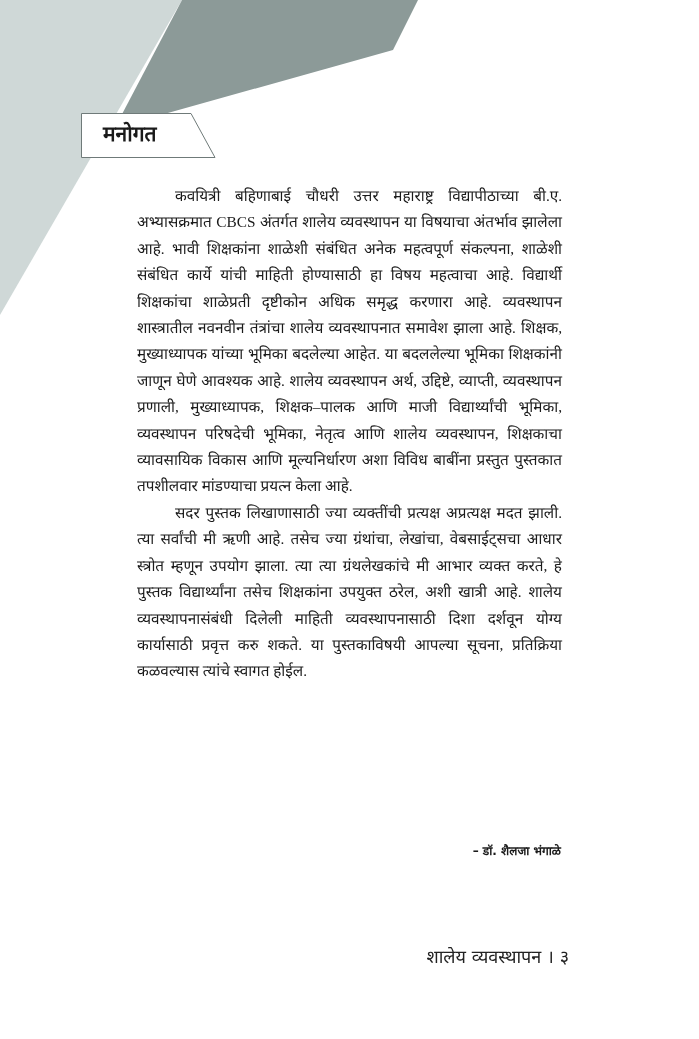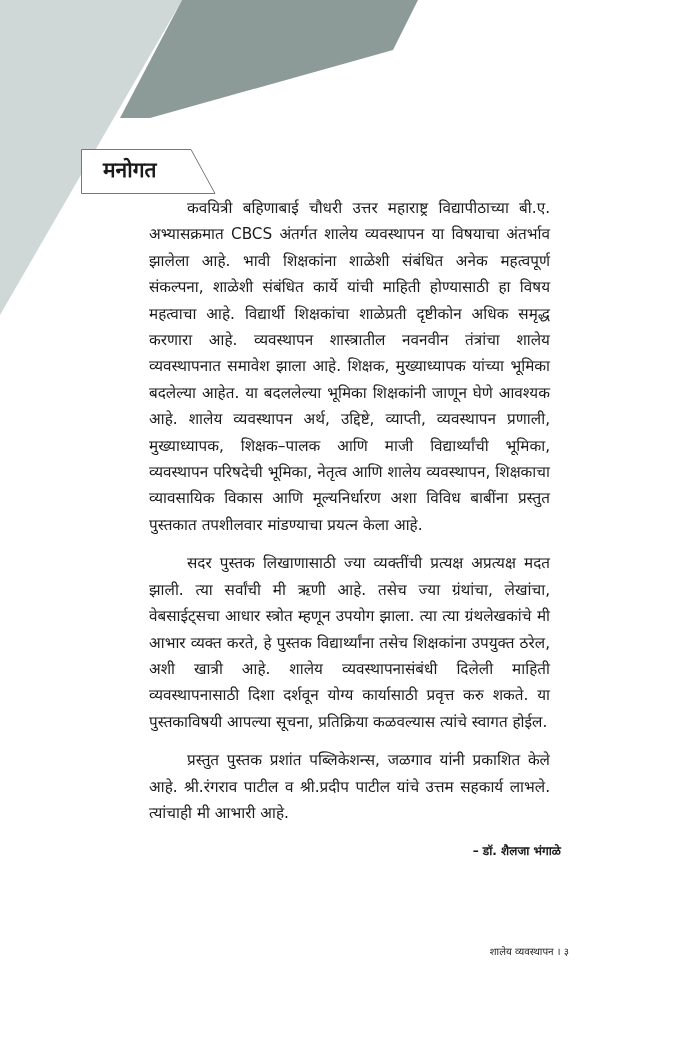--- a/index.html
+++ b/index.html
@@ -4,64 +4,63 @@
   <style>
     html, body { margin: 0; padding: 0; }
     body {
       width: 699px; height: 1039px; position: relative; overflow: hidden;
       background: #ffffff;
       font-family: "DejaVu Serif", "Liberation Serif", serif;
       color: #1a1a1a;
     }
     .deco { position: absolute; left: 0; top: 0; width: 699px; height: 330px; z-index: 0; }
     .title-box {
-      position: absolute; left: 81px; top: 113px; width: 134px; height: 44px; z-index: 2; margin-top: 36px;
+      position: absolute; left: 81px; top: 113px; width: 134px; height: 44px; z-index: 2;
     }
     .title-box svg { position: absolute; left: 0; top: 0; }
     .title-text {
       position: absolute; left: 22px; top: 5px;
       font-family: "DejaVu Sans", "Liberation Sans", sans-serif;
       font-weight: bold; font-size: 21px; color: #1a1a1a; line-height: 32px;
     }
     .body-text {
       position: absolute; left: 137px; top: 183px; width: 425px; z-index: 1;
       font-family: "DejaVu Sans", "Liberation Sans", sans-serif;
       font-size: 15.3px; line-height: 26.4px; text-align: justify;
     }
-    .para { margin: 12px; text-indent: 38px; text-align: justify; }
+    .para { margin: 0; text-indent: 38px; text-align: justify; font-family: Liberation Serif, serif; }
     .signature {
       position: absolute; right: 138px; top: 842px;
       font-family: "DejaVu Sans", "Liberation Sans", sans-serif;
       font-weight: bold; font-size: 12px;
     }
     .footer {
       position: absolute; right: 130px; top: 944px;
       font-family: "DejaVu Sans", "Liberation Sans", sans-serif;
-      font-size: 10px; color: #222;
+      font-size: 18px; color: #222;
     }
   </style>
 </head>
 <body>
 
 <svg class="deco" width="699" height="330" viewBox="0 0 699 330">
   <polygon points="0,0 182,0 0,315" fill="#CFD8D7"></polygon>
   <polygon points="182,0 418,0 393,50 150,118 120,118" fill="#8C9A98"></polygon>
 </svg>
 
 <div class="title-box">
   <svg width="136" height="46" viewBox="0 0 136 46">
     <polygon points="0.5,0.5 110,0.5 134,44.5 0.5,44.5" fill="#ffffff" stroke="#6f7a79" stroke-width="1"></polygon>
   </svg>
   <div class="title-text">मनोगत</div>
 </div>
 
 <div class="body-text">
   <p class="para">कवयित्री बहिणाबाई चौधरी उत्तर महाराष्ट्र विद्यापीठाच्या बी.ए. अभ्यासक्रमात CBCS अंतर्गत शालेय व्यवस्थापन या विषयाचा अंतर्भाव झालेला आहे. भावी शिक्षकांना शाळेशी संबंधित अनेक महत्वपूर्ण संकल्पना, शाळेशी संबंधित कार्ये यांची माहिती होण्यासाठी हा विषय महत्वाचा आहे. विद्यार्थी शिक्षकांचा शाळेप्रती दृष्टीकोन अधिक समृद्ध करणारा आहे. व्यवस्थापन शास्त्रातील नवनवीन तंत्रांचा शालेय व्यवस्थापनात समावेश झाला आहे. शिक्षक, मुख्याध्यापक यांच्या भूमिका बदलेल्या आहेत. या बदललेल्या भूमिका शिक्षकांनी जाणून घेणे आवश्यक आहे. शालेय व्यवस्थापन अर्थ, उद्दिष्टे, व्याप्ती, व्यवस्थापन प्रणाली, मुख्याध्यापक, शिक्षक–पालक आणि माजी विद्यार्थ्यांची भूमिका, व्यवस्थापन परिषदेची भूमिका, नेतृत्व आणि शालेय व्यवस्थापन, शिक्षकाचा व्यावसायिक विकास आणि मूल्यनिर्धारण अशा विविध बाबींना प्रस्तुत पुस्तकात तपशीलवार मांडण्याचा प्रयत्न केला आहे.</p>
   <p class="para">सदर पुस्तक लिखाणासाठी ज्या व्यक्तींची प्रत्यक्ष अप्रत्यक्ष मदत झाली. त्या सर्वांची मी ऋणी आहे. तसेच ज्या ग्रंथांचा, लेखांचा, वेबसाईट्सचा आधार स्त्रोत म्हणून उपयोग झाला. त्या त्या ग्रंथलेखकांचे मी आभार व्यक्त करते, हे पुस्तक विद्यार्थ्यांना तसेच शिक्षकांना उपयुक्त ठरेल, अशी खात्री आहे. शालेय व्यवस्थापनासंबंधी दिलेली माहिती व्यवस्थापनासाठी दिशा दर्शवून योग्य कार्यासाठी प्रवृत्त करु शकते. या पुस्तकाविषयी आपल्या सूचना, प्रतिक्रिया कळवल्यास त्यांचे स्वागत होईल.</p>
-  <p class="para">प्रस्तुत पुस्तक प्रशांत पब्लिकेशन्स, जळगाव यांनी प्रकाशित केले आहे. श्री.रंगराव पाटील व श्री.प्रदीप पाटील यांचे उत्तम सहकार्य लाभले. त्यांचाही मी आभारी आहे.</p>
 </div>
 
 <div class="signature">– डॉ. शैलजा भंगाळे</div>
 
 <div class="footer">
   <span>शालेय व्यवस्थापन</span>
   <span>।</span>
   <span>३</span>
 </div>
 

